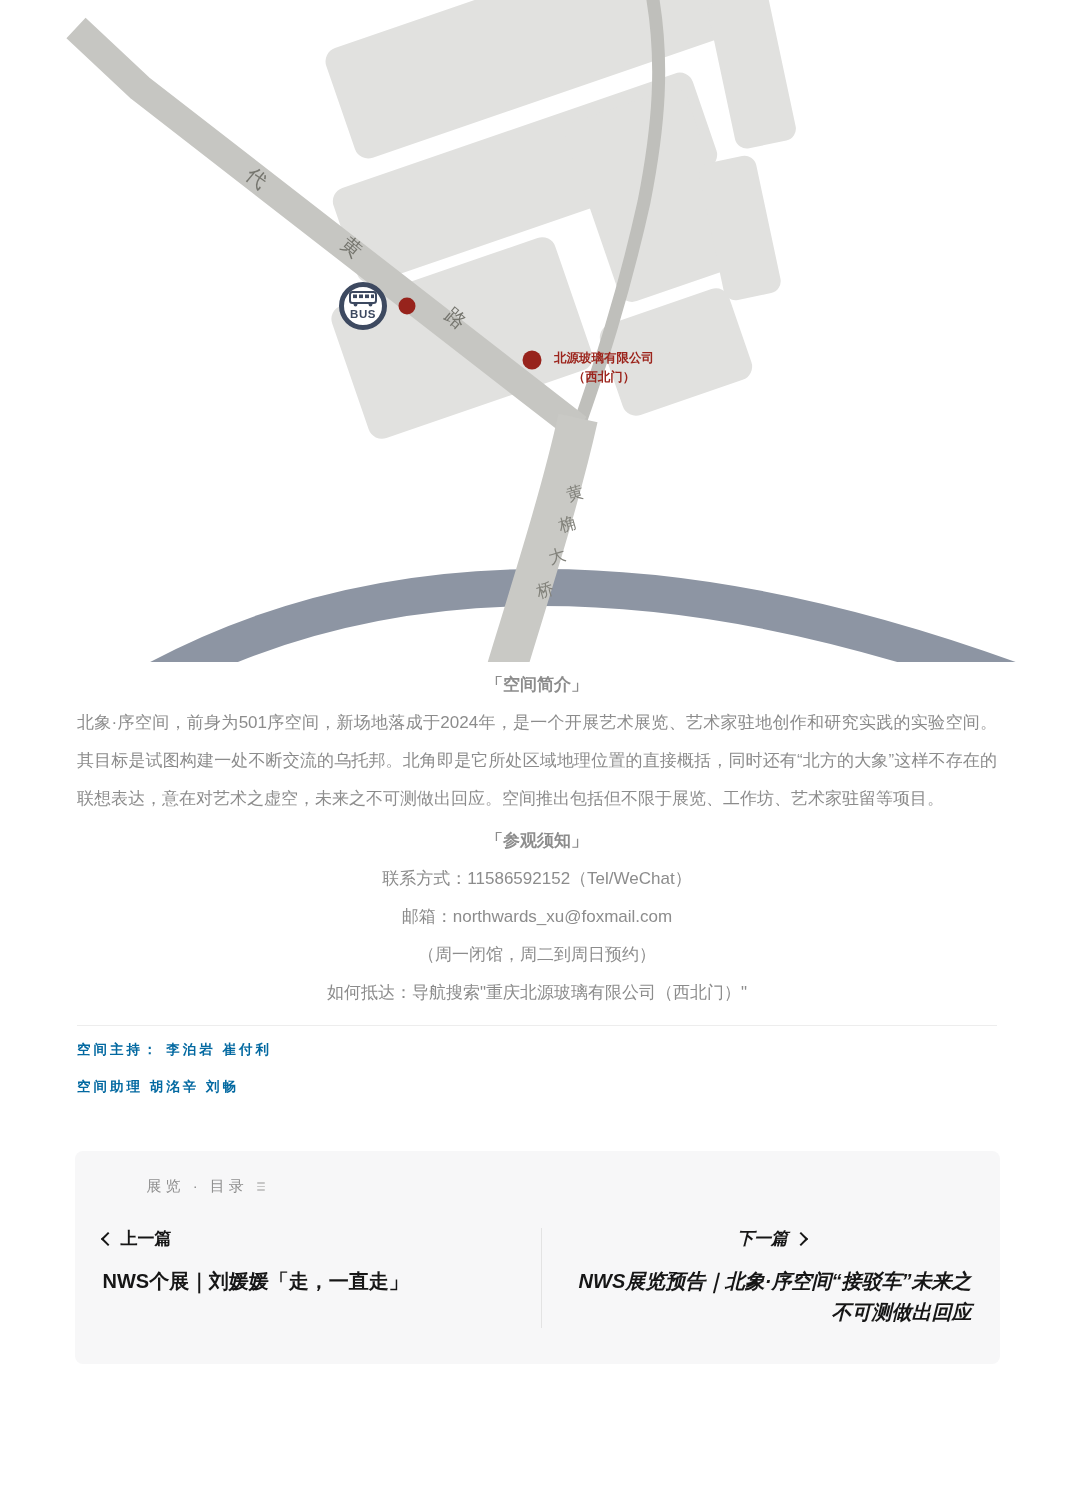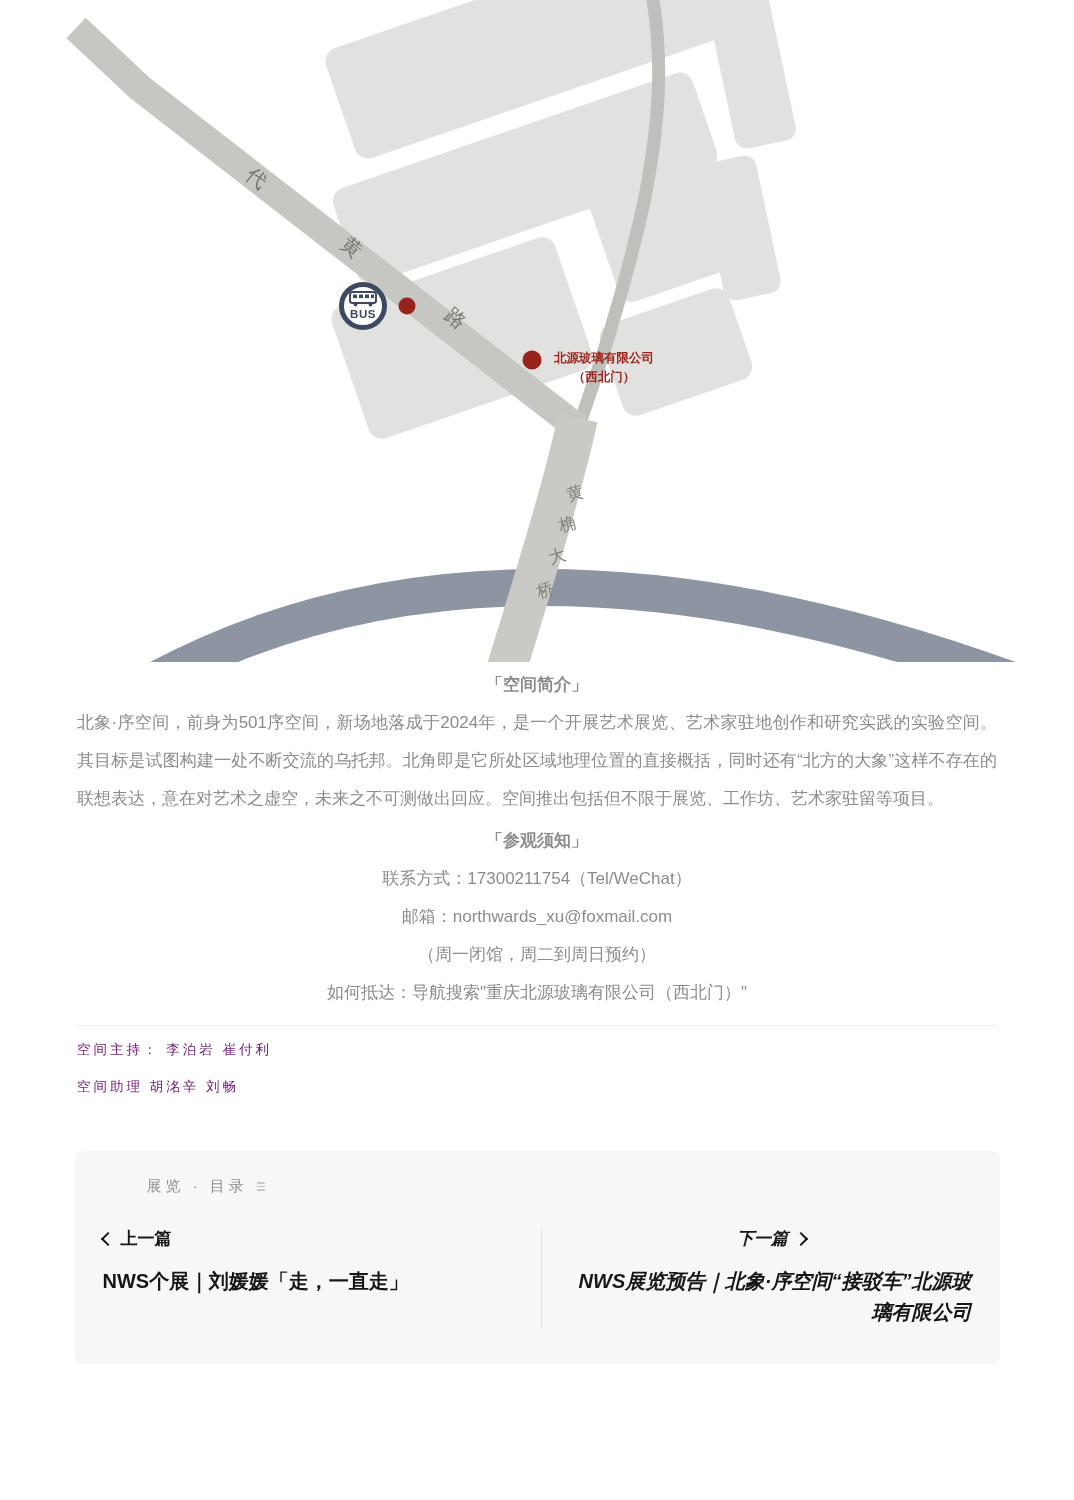--- a/index.html
+++ b/index.html
@@ -18,22 +18,22 @@
   }
   .intro-body{
     text-align:justify;line-height:38px;margin:0;
     text-justify:inter-ideograph;
   }
   .vline{text-align:center;line-height:38px;margin:0;}
   .divider{
     border:none;border-top:1px solid #ededed;margin:13px 0 0 0;
   }
   .credit{
-    font-size:13.5px;color:#701a75;letter-spacing:3px;
-    line-height:37px;margin:0;
+    font-size:13.5px;color:#0369a1;letter-spacing:3px;
+    line-height:37px;margin:0;font-weight:bold;
   }
   .credit.first{margin-top:5px;}
   
   .nav-card{
     width:869px;margin:46px auto 0 auto;background:#f7f7f8;
     border-radius:8px;padding:26px 28px 36px 28px;
   }
   .nav-card-title{
     display:flex;align-items:center;gap:9px;
     color:#8f8f8f;font-size:15px;letter-spacing:4px;margin-left:44px;
@@ -124,21 +124,21 @@
       <text x="604" y="381">（西北门）</text>
     </g>
   </svg>
 </div>
 
 <div class="content">
   <p class="sec-heading">「空间简介」</p>
   <p class="intro-body">北象·序空间，前身为501序空间，新场地落成于2024年，是一个开展艺术展览、艺术家驻地创作和研究实践的实验空间。其目标是试图构建一处不断交流的乌托邦。北角即是它所处区域地理位置的直接概括，同时还有“北方的大象”这样不存在的联想表达，意在对艺术之虚空，未来之不可测做出回应。空间推出包括但不限于展览、工作坊、艺术家驻留等项目。</p>
 
   <p class="sec-heading">「参观须知」</p>
-  <p class="vline">联系方式：17300211754（Tel/WeChat）</p>
+  <p class="vline">联系方式：11586592152（Tel/WeChat）</p>
   <p class="vline">邮箱：northwards_xu@foxmail.com</p>
   <p class="vline">（周一闭馆，周二到周日预约）</p>
   <p class="vline">如何抵达：导航搜索"重庆北源玻璃有限公司（西北门）"</p>
 
   <hr class="divider">
 
   <p class="credit first">空间主持： 李泊岩 崔付利</p>
   <p class="credit">空间助理 胡洺辛 刘畅</p>
 </div>
 
@@ -161,16 +161,16 @@
       <div class="nav-title">NWS个展｜刘媛媛「走，一直走」</div>
     </div>
 
     <div class="nav-vdiv"></div>
 
     <div class="nav-col right">
       <div class="nav-label">
         <span>下一篇</span>
         <span class="chev right"></span>
       </div>
-      <div class="nav-title right-title">NWS展览预告｜北象·序空间“接驳车”北源玻璃有限公司</div>
+      <div class="nav-title right-title">NWS展览预告｜北象·序空间“接驳车”未来之不可测做出回应</div>
     </div>
   </div>
 </div>
 
 </body></html>

